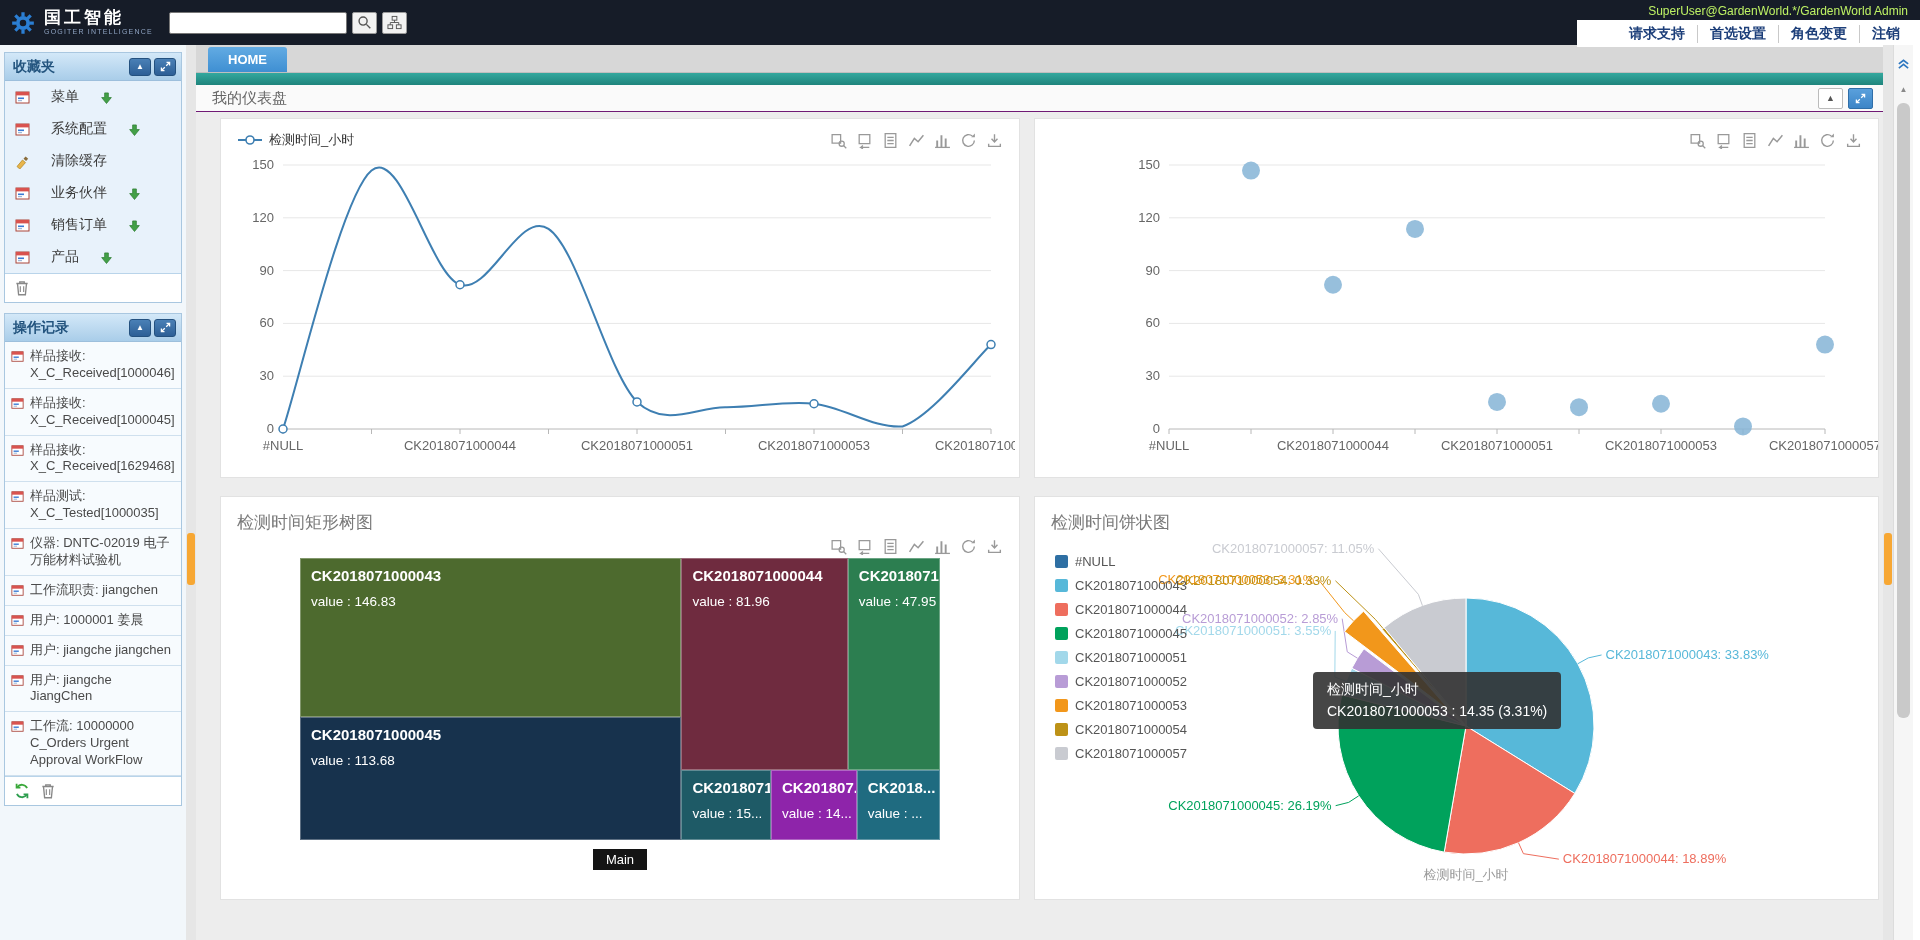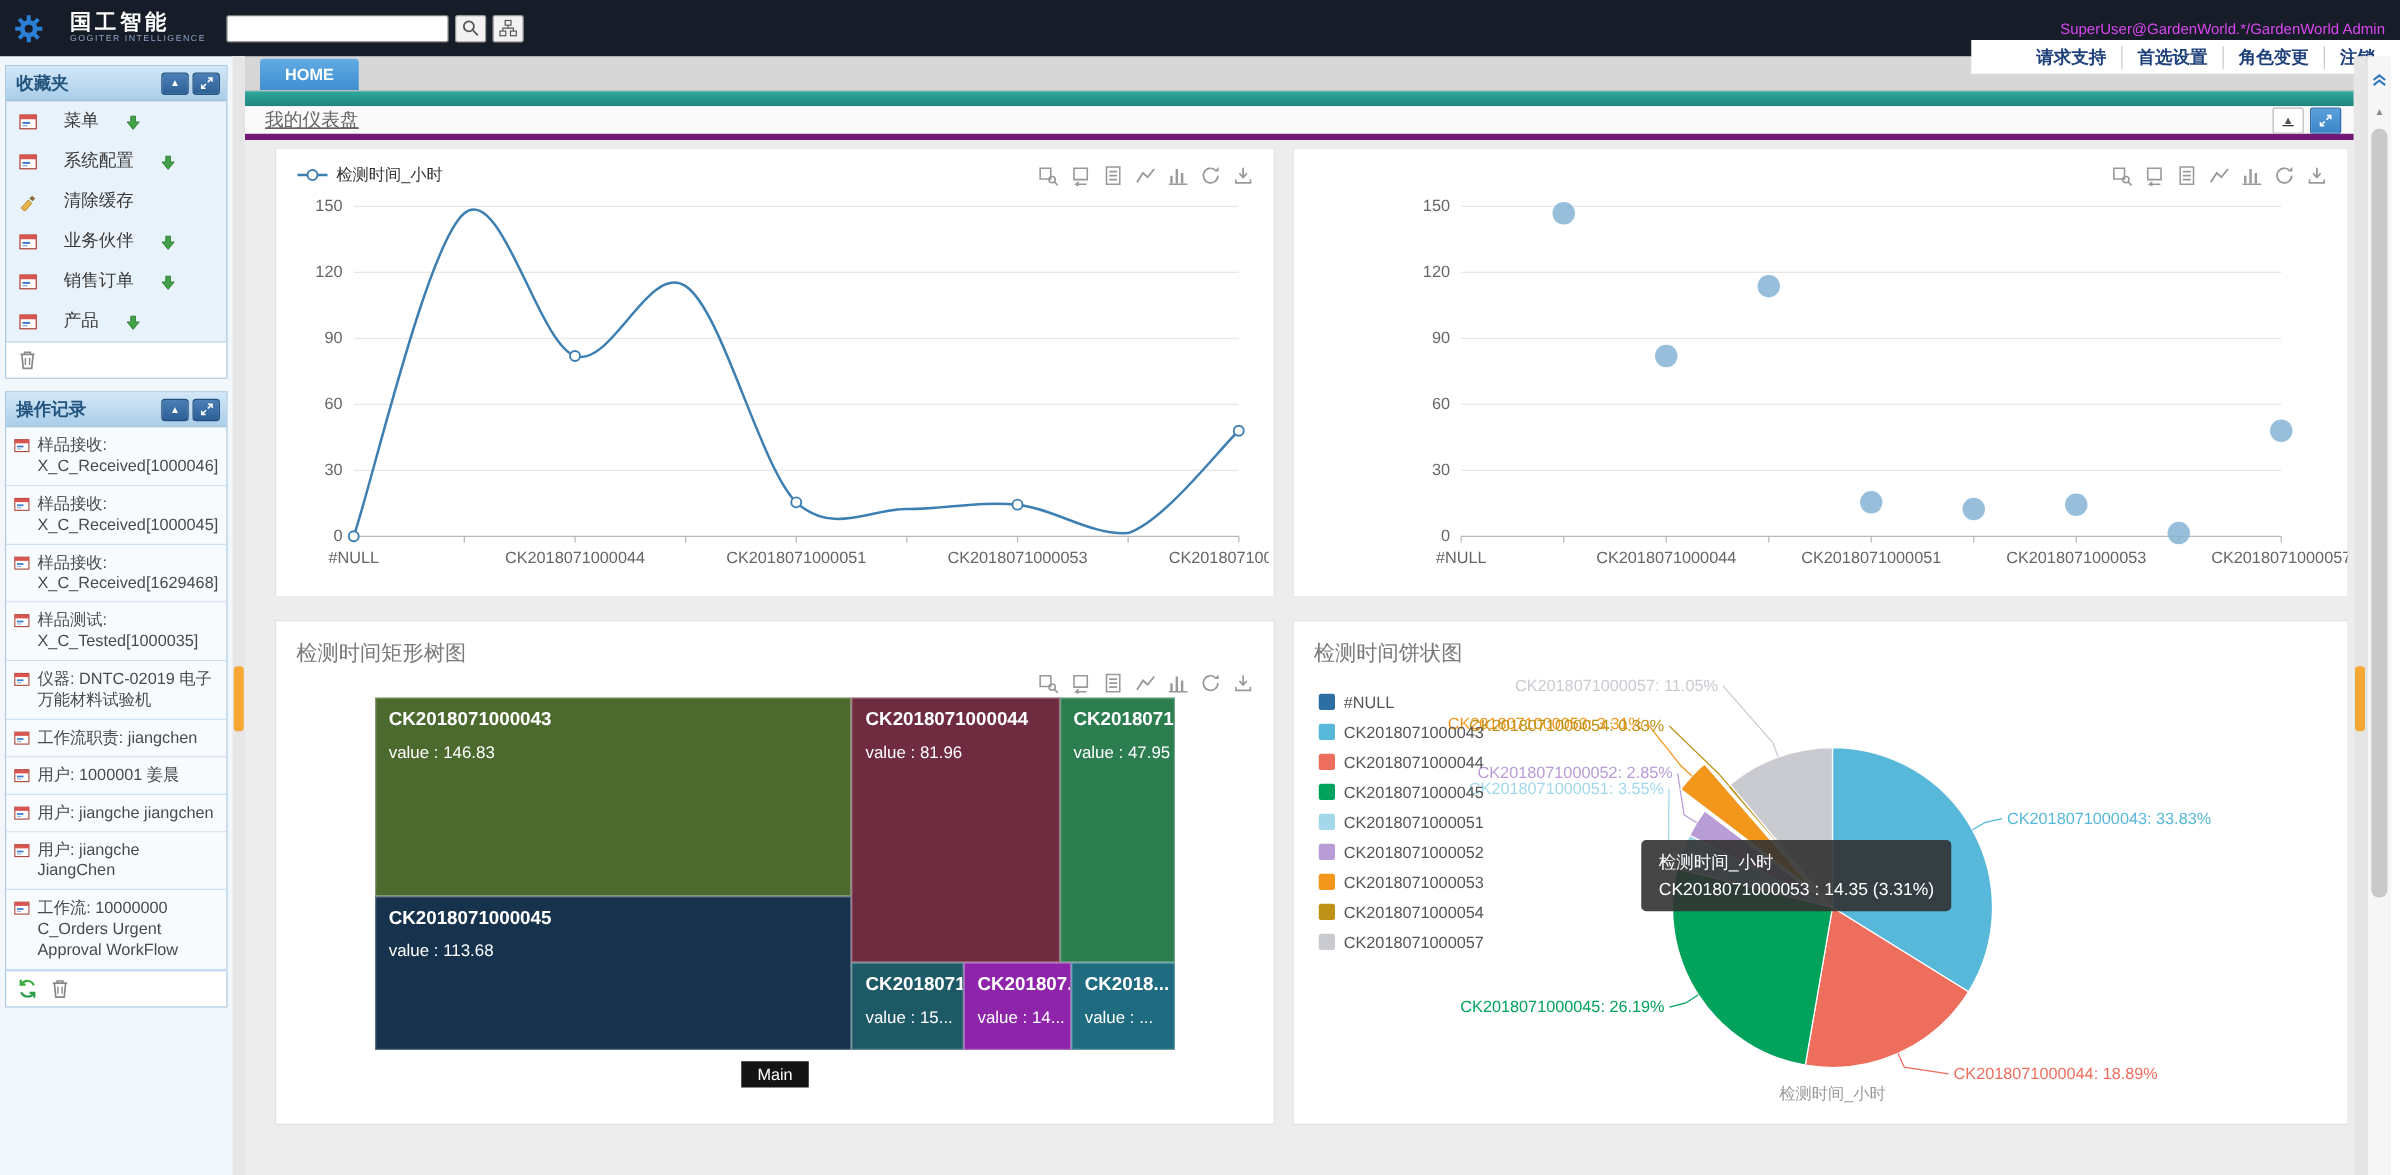--- a/index.html
+++ b/index.html
@@ -2,29 +2,29 @@
 <html><head>
 <meta charset="utf-8">
 <style>
   * { box-sizing: border-box; margin: 0; padding: 0; }
   body {
     width: 1920px; height: 940px; overflow: hidden; background: #fff;
     font-family: "Liberation Sans", "DejaVu Sans", sans-serif; font-size: 13px; color: #333;
   }
   
   .topbar { height: 45px; background: #161c28; position: relative; display: flex; align-items: center; }
-  .brand { display: flex; align-items: center; gap: 20px; padding: 0 16px 0 10px; }
+  .brand { display: flex; align-items: center; gap: 8px; padding: 0 16px 0 10px; }
   .brand-txt { display: flex; flex-direction: column; line-height: 1.1; }
   .brand-name { color: #fff; font-size: 17px; font-weight: bold; letter-spacing: 3px; }
   .brand-sub { color: #8fa3c2; font-size: 7px; letter-spacing: 1.2px; }
   .searchwrap { display: flex; align-items: center; gap: 5px; }
   .search-input { width: 178px; height: 22px; border: 1px solid #777; border-radius: 2px; padding: 0 6px; font-size: 12px; background: #fff; }
   .icon-btn { width: 25px; height: 22px; background: #f2f2f2; border: 1px solid #999; border-radius: 2px; display: flex; align-items: center; justify-content: center; cursor: pointer; }
   .topbar-right { position: absolute; right: 0; top: 0; display: flex; flex-direction: column; align-items: flex-end; }
-  .userinfo { color: #d946ef; font-size: 12px; padding: 16px 12px 2px; }
+  .userinfo { color: #bef264; font-size: 12px; padding: 4px 12px 2px; }
   .toplinks { background: #fff; height: 27px; display: flex; align-items: center; padding: 0 8px 0 40px; }
   .toplink { color: #1d3f7a; font-size: 14px; font-weight: bold; padding: 0 12px; cursor: pointer; text-decoration: none; }
   .toplink + .toplink { border-left: 1px solid #c9c9c9; }
   
   .body-row { display: flex; height: 925px; }
   .sidebar { width: 186px; background: #f2f7fb; padding-top: 3px; }
   .gutter { width: 10px; background: #e6e6e6; position: relative; }
   .orange-handle { position: absolute; top: 488px; left: 1px; width: 8px; height: 52px; background: #f7a733; border-radius: 3px; cursor: pointer; }
   .main { flex: 1; min-width: 0; display: flex; flex-direction: column; background: #ededed; }
   .scrollcol { width: 20px; background: #f6f6f6; border-left: 1px solid #dcdcdc; position: relative; }
@@ -38,21 +38,21 @@
   .s-icon { display: inline-flex; width: 15px; height: 15px; flex: none; }
   .s-icon svg { width: 15px; height: 15px; }
   .panel-footer { background: #fff; border-top: 1px solid #b9d4ea; padding: 5px 8px; display: flex; gap: 8px; align-items: center; }
   .act-item { display: flex; gap: 6px; padding: 6px 6px; font-size: 13px; line-height: 1.3; color: #4a4a4a; background: #f7fbfe; border-bottom: 1px solid #cfe0ee; cursor: pointer; }
   .act-item .s-icon { margin-top: 1px; }
   .act-text { word-break: break-word; }
   
   .tabbar { height: 28px; background: #d7d7d7; display: flex; align-items: flex-end; padding-left: 12px; border-bottom: 1px solid #bfbfbf; }
   .tab-active { height: 25px; background: linear-gradient(#62abe3, #3f8fd2); color: #fff; font-size: 13px; font-weight: bold; display: flex; align-items: center; padding: 0 20px; border-radius: 3px 3px 0 0; cursor: pointer; }
   .teal-strip { height: 12px; background: linear-gradient(#33a89e, #1f847c); cursor: pointer; }
-  .dash-header { height: 27px; background: #fafafa; border-bottom: 5px solid #701a75; display: flex; align-items: center; padding: 0 10px 0 16px; text-decoration: underline; }
+  .dash-header { height: 27px; background: #fafafa; border-bottom: 1px solid #701a75; display: flex; align-items: center; padding: 0 10px 0 16px; }
   .dash-title { flex: 1; color: #666; font-size: 15px; }
   .dash-btn { width: 25px; height: 21px; border: 1px solid #bbb; background: #fff; color: #555; border-radius: 2px; display: flex; align-items: center; justify-content: center; font-size: 9px; margin-left: 5px; cursor: pointer; }
   .dash-btn.blue { background: linear-gradient(#5aa0dc, #3c85c7); border-color: #2f6ea8; color: #fff; }
   
   .dash-content { flex: 1; padding: 6px 0 0 24px; display: grid; grid-template-columns: 800px 845px; grid-template-rows: 360px 404px; gap: 18px 14px; align-content: start; }
   .panel { background: #fff; border: 1px solid #e2e2e2; position: relative; overflow: hidden; }
   .chart-head { display: flex; align-items: center; padding: 10px 16px 0 16px; height: 32px; }
   .chart-head.slim { padding-top: 2px; height: 22px; }
   .legend-line { display: flex; align-items: center; gap: 6px; color: #333; font-size: 13px; cursor: pointer; }
   .toolbox { margin-left: auto; display: flex; gap: 9px; }

